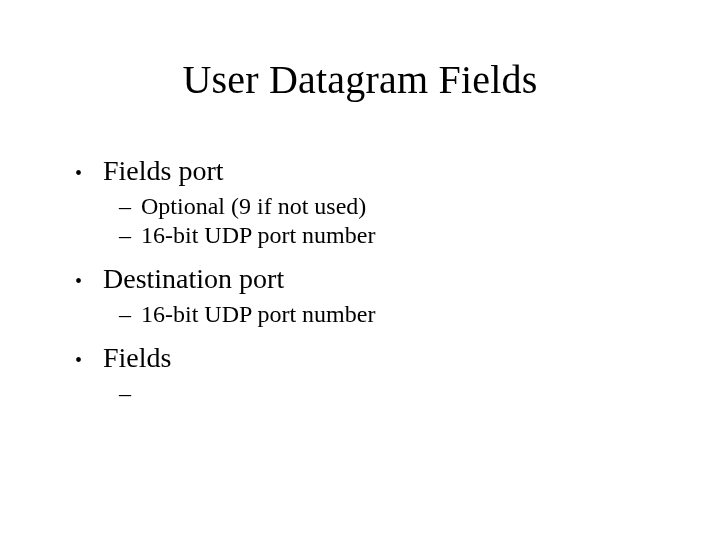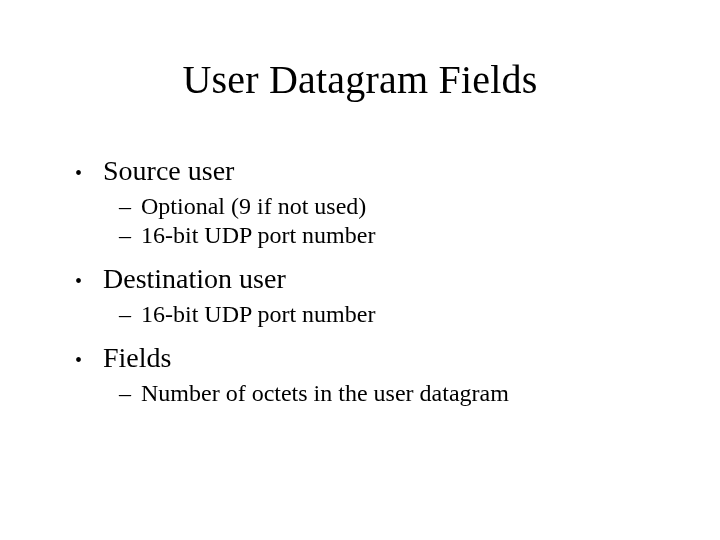--- a/index.html
+++ b/index.html
@@ -69,43 +69,42 @@
 </head>
 <body>
 
 <div class="slide">
   <div class="title">User Datagram Fields</div>
 
   <div class="body">
 
     <div class="l1">
       <span class="bullet">•</span>
-      <span>Source user</span>
+      <span>Fields port</span>
     </div>
     <div class="l2">
       <span class="dash">–</span>
       <span>Optional (9 if not used)</span>
     </div>
     <div class="l2">
       <span class="dash">–</span>
       <span>16-bit UDP port number</span>
     </div>
 
     <div class="l1">
       <span class="bullet">•</span>
-      <span>Destination user</span>
+      <span>Destination port</span>
     </div>
     <div class="l2">
       <span class="dash">–</span>
       <span>16-bit UDP port number</span>
     </div>
 
     <div class="l1">
       <span class="bullet">•</span>
       <span>Fields</span>
     </div>
     <div class="l2">
       <span class="dash">–</span>
-      <span>Number of octets in the user datagram</span>
     </div>
 
   </div>
 </div>
 
 </body></html>

